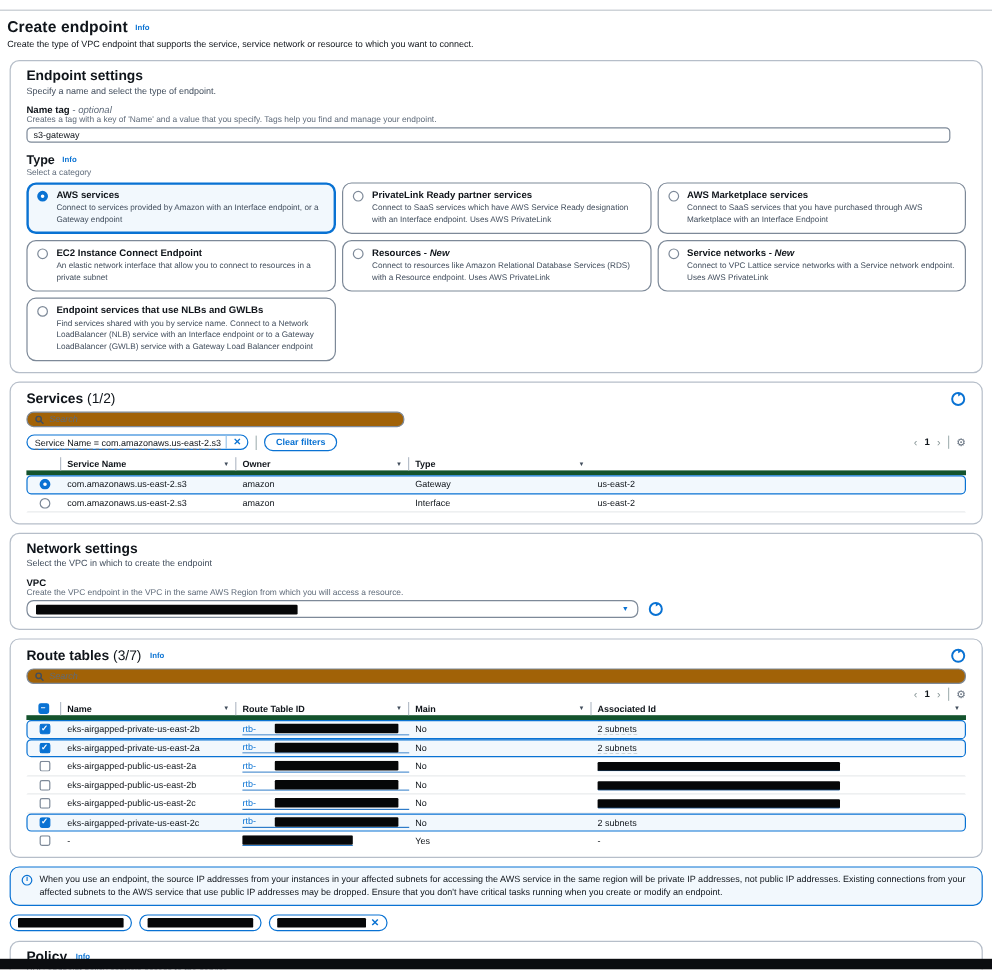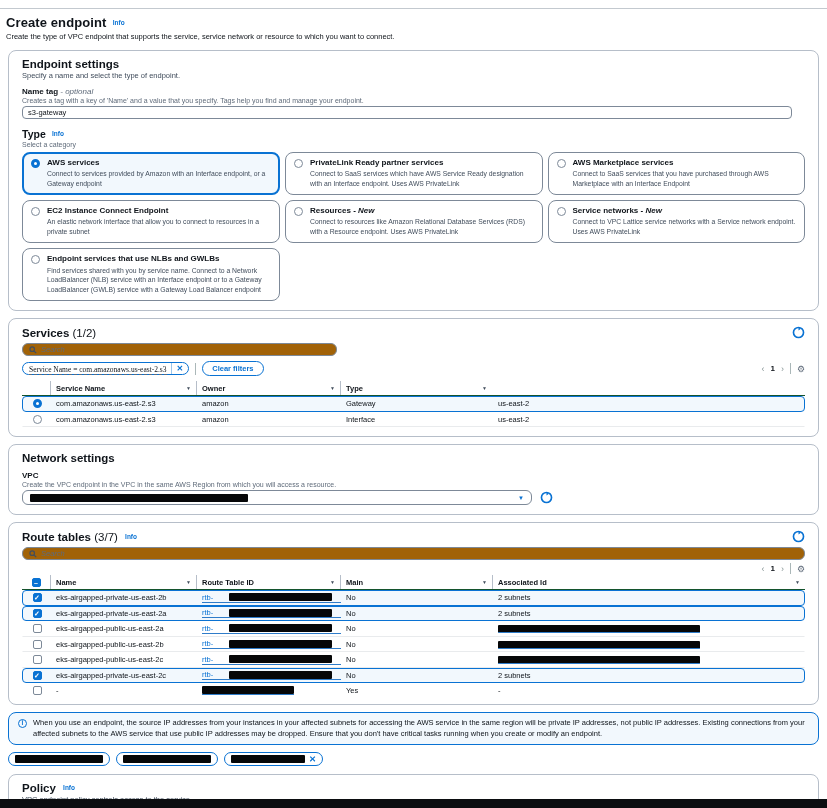--- a/index.html
+++ b/index.html
@@ -45,33 +45,33 @@
   .refresh-svg { width:13px; height:13px; stroke:#0972d3; fill:none; stroke-width:2; }
 
   .search-box { display:flex; align-items:center; gap:4px; border:1px solid #7d8998; border-radius:6px; height:13px; padding:0 6px; margin-top:4px; background:#a16207; }
   .search-box input { border:none; outline:none; flex:1; font-size:7.5px; font-family:"Liberation Sans",sans-serif; background:transparent; padding:0; }
   .search-box input::placeholder { font-style:italic; color:#5f6b7a; }
   .search-sm { width:315px; }
   .search-svg { width:8px; height:8px; stroke:#414d5c; fill:none; stroke-width:1.5; flex:none; }
 
   .filter-row { display:flex; align-items:center; gap:6px; margin:5px 0 5px 0; }
   .filter-chip { display:flex; align-items:center; border:1px solid #0972d3; border-radius:7px; height:13px; padding-left:6px; color:#0f141a; background:#fff; }
-  .chip-text { font-size:7.5px; border-bottom:1px dashed #5f6b7a; padding-bottom:0; margin-bottom:-2px;font-family:Liberation Serif, serif; }
+  .chip-text { font-size:7.5px; border-bottom:1px dashed #5f6b7a; padding-bottom:0; margin-bottom:-2px; }
   .chip-x { border:none; background:none; color:#0972d3; font-weight:bold; font-size:8px; padding:0 5px; margin-left:4px; border-left:1px solid #9bc5ea; height:11px; cursor:pointer; }
   .vdiv { width:1px; height:12px; background:#aab7b8; }
   .clear-filters { border:1.5px solid #0972d3; color:#0972d3; background:#fff; border-radius:8px; font-weight:bold; font-size:7.5px; height:15px; padding:0 9px; cursor:pointer; font-family:"Liberation Sans",sans-serif; }
 
   .pager { margin-left:auto; display:flex; align-items:center; gap:6px; color:#5f6b7a; font-size:9px; }
   .pager .arrow { background:none; border:none; color:#879596; font-size:9px; padding:0; cursor:pointer; }
   .pager .page-num { color:#0f141a; font-weight:bold; font-size:8px; }
   .pager .sep { width:1px; height:11px; background:#aab7b8; }
   .gear { background:none; border:none; font-size:9px; color:#5f6b7a; padding:0; cursor:pointer; }
   .pager-row { display:flex; margin:3px 0 1px 0; }
 
-  .thead { display:flex; align-items:stretch; height:15px; border-bottom:1px solid #14532d; font-weight:bold; font-size:7.5px; color:#0f141a; margin-top:3px; }
+  .thead { display:flex; align-items:stretch; height:15px; border-bottom:4px solid #14532d; font-weight:bold; font-size:7.5px; color:#0f141a; margin-top:3px; }
   .th { display:flex; align-items:center; justify-content:space-between; padding:0 5px; cursor:pointer; }
   .th + .th, .thead .th.bl { border-left:1px solid #b6bec9; }
   .sort { font-size:5px; color:#414d5c; margin-left:4px; }
   .sel-col { width:28px; flex:none; display:flex; align-items:center; justify-content:center; }
   .c2 { width:146px; flex:none; }
   .c3 { width:144px; flex:none; }
   .c4 { width:152px; flex:none; }
   .c5 { flex:1; }
   .cell { padding:0 5px; font-size:7.5px; white-space:nowrap; overflow:hidden; }
 
@@ -242,20 +242,21 @@
         </div>
       <div class="cell c2">com.amazonaws.us-east-2.s3</div>
       <div class="cell c3">amazon</div>
       <div class="cell c4">Interface</div>
       <div class="cell c5">us-east-2</div>
     </div>
   </div>
 
   <div class="card">
     <h2>Network settings</h2>
+    <div class="card-sub">Select the VPC in which to create the endpoint</div>
     <div class="field-label">VPC</div>
     <div class="field-desc">Create the VPC endpoint in the VPC in the same AWS Region from which you will access a resource.</div>
     <div class="select-row">
       <div class="select-box">
         <span class="redact" style="width:218px"></span>
         <span class="caret">▼</span>
       </div>
       <button class="icon-btn">
         <svg class="refresh-svg" viewBox="0 0 16 16">
           <circle cx="8" cy="8" r="6.2"></circle>

